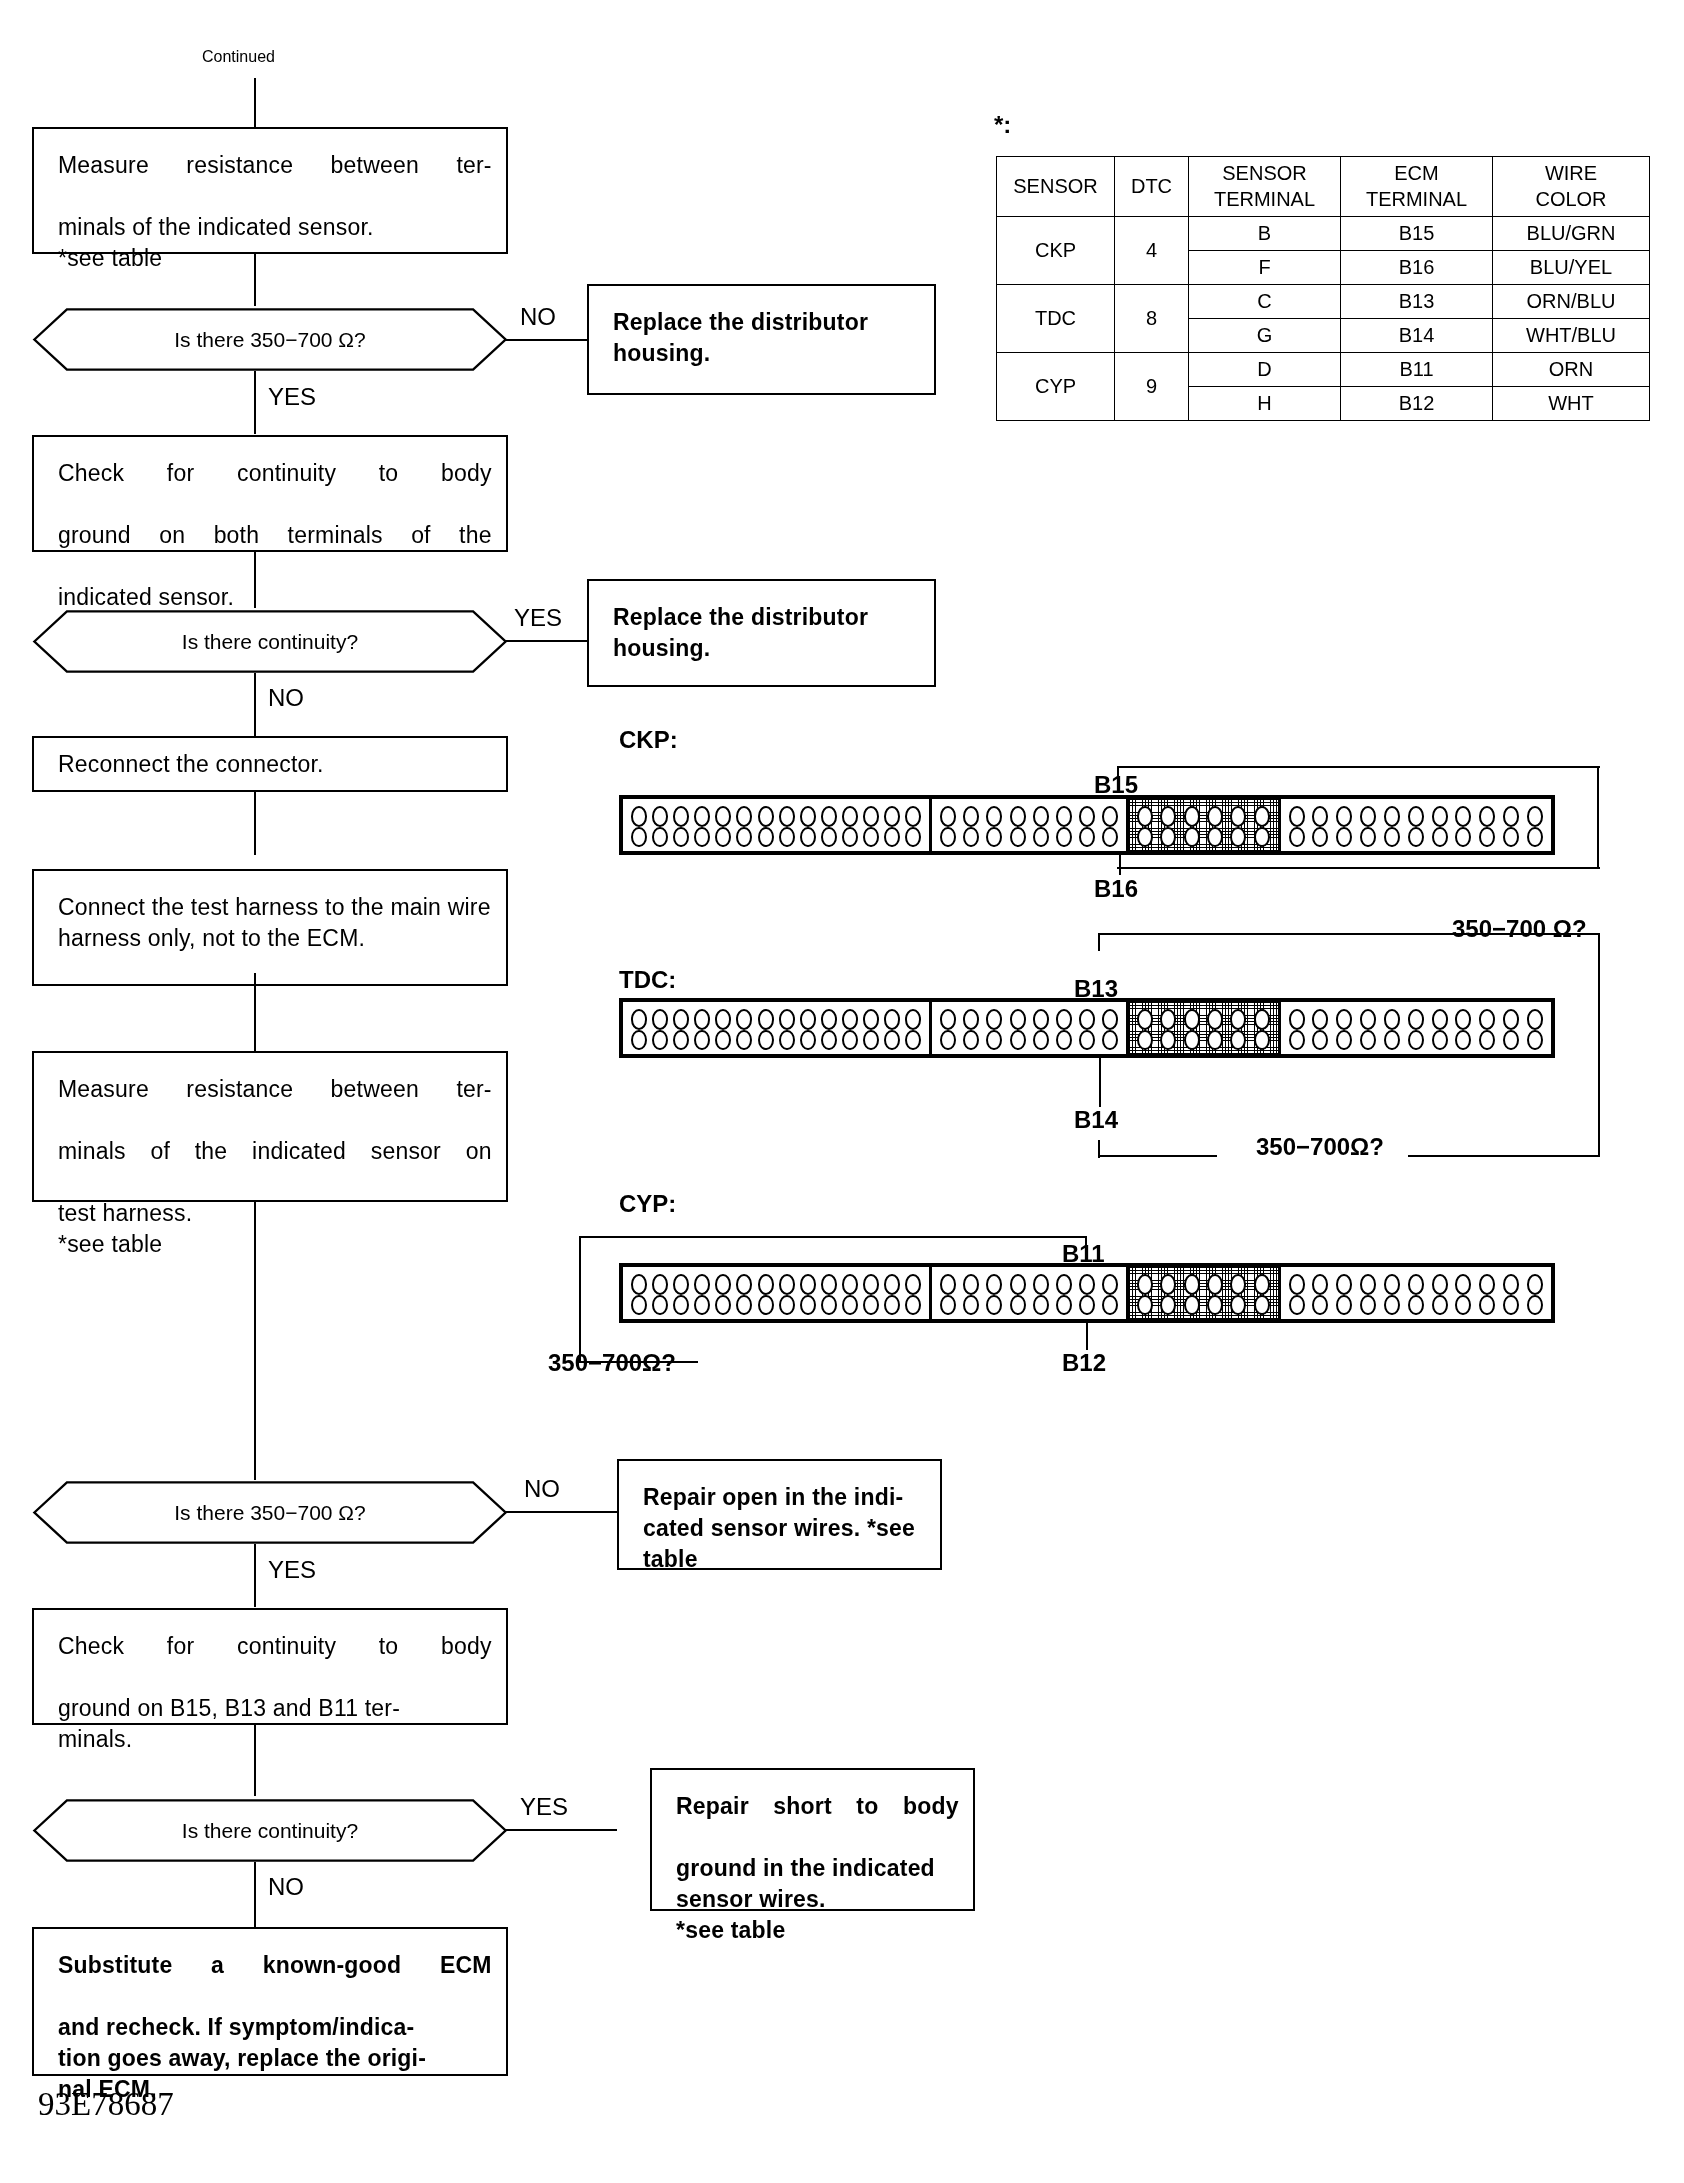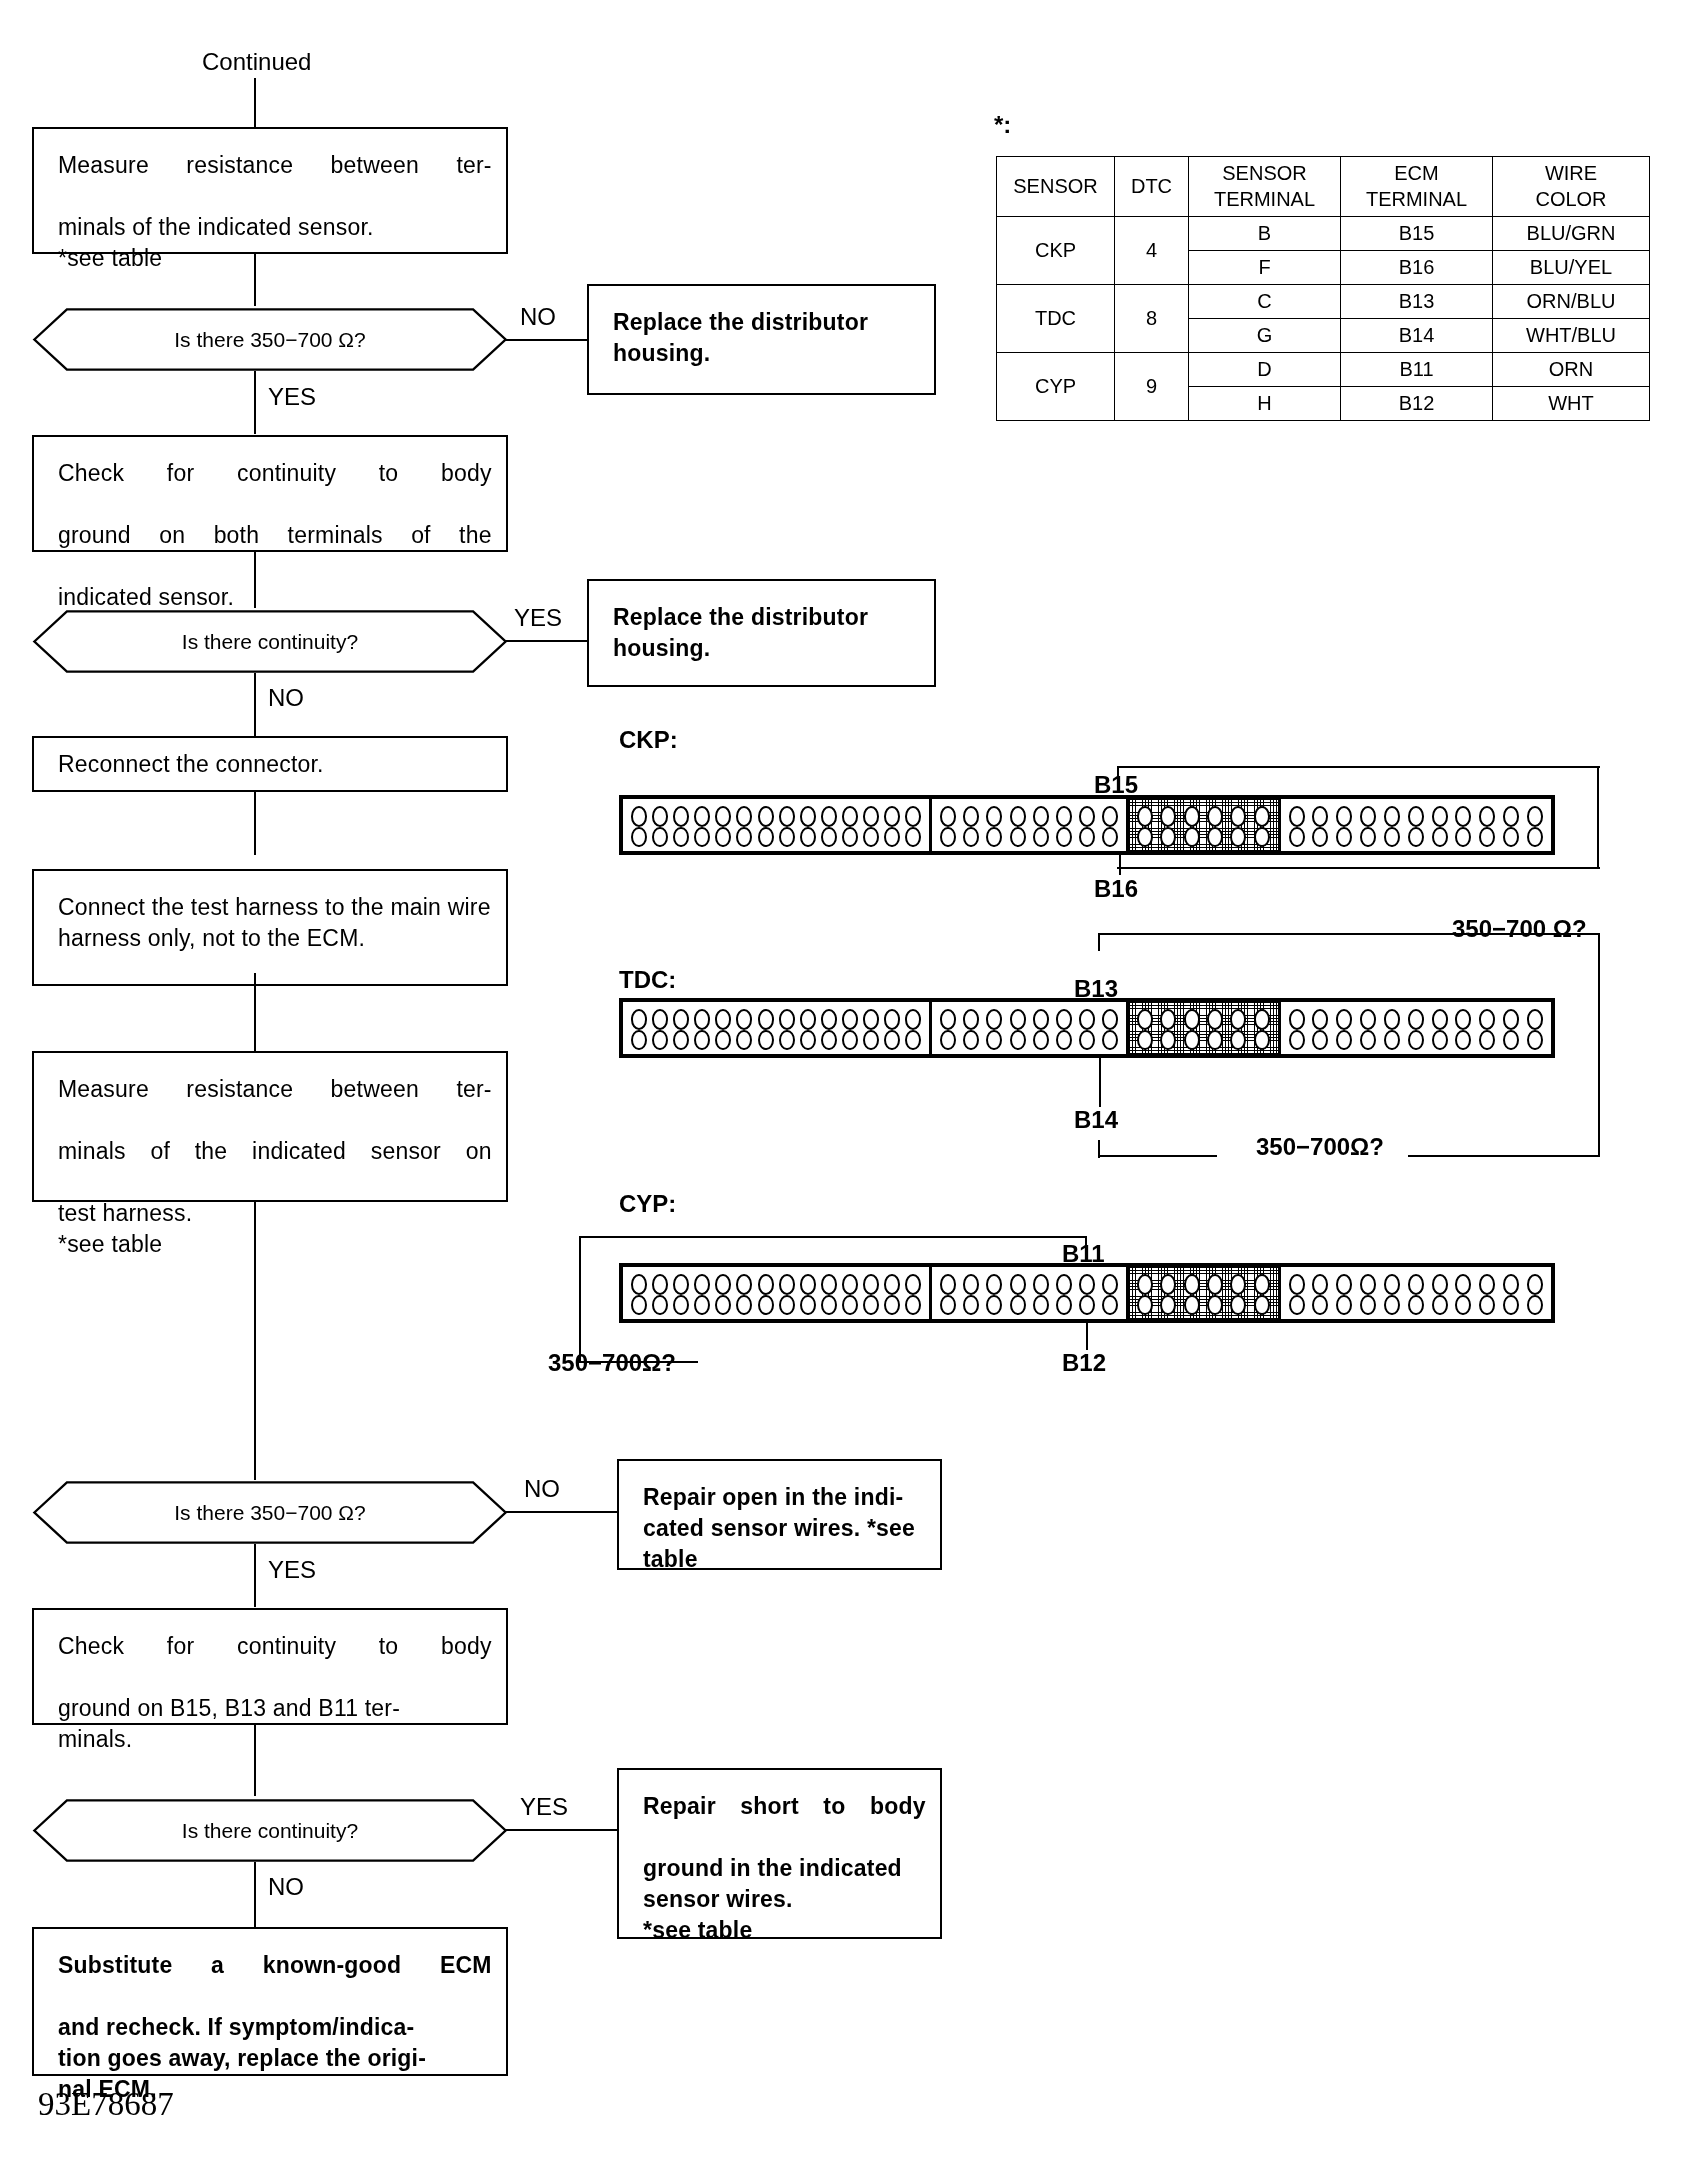--- a/index.html
+++ b/index.html
@@ -50,21 +50,21 @@
   .pin{width:16px;height:20.6px;border:2.4px solid #000;border-radius:50%;box-sizing:border-box;background:transparent;}
   .seg.shade .pin{background:#fff;}
   .cname{position:absolute;font-size:24px;font-weight:bold;}
   .tick{position:absolute;background:#000;width:2.4px;}
   .pinlbl{position:absolute;font-size:24px;font-weight:bold;}
   .ohm{position:absolute;font-size:24px;font-weight:bold;white-space:nowrap;}
   .brk{position:absolute;}
   .brk i{position:absolute;background:#000;display:block;}
 
   .footer{position:absolute;font-family:"Liberation Serif","DejaVu Serif",serif;font-size:33px;}
-  .contlbl{position:absolute;font-size:24px;}
+  .contlbl{position:absolute;font-size:16px;}
 </style>
 </head>
 <body>
 
 <div class="contlbl" style="left:202px;top:48px;">Continued</div>
 <div class="vline" style="left:254px;top:78px;height:49px;"></div>
 
 <div class="proc top just" style="left:32px;top:127px;width:476px;height:127px;">
   <div class="txt">
     <span class="j">Measure resistance between ter-</span>
@@ -175,21 +175,21 @@
   <svg width="476" height="67" viewBox="0 0 600 84">
       <polygon points="3,42 44,4 556,4 597,42 556,80 44,80" fill="#fff" stroke="#000" stroke-width="3"></polygon>
     </svg>
   <div class="dtxt">Is there continuity?</div>
 </div>
 <div class="hline" style="left:506px;top:1829px;width:111px;"></div>
 <div class="lbl" style="left:520px;top:1793px;">YES</div>
 <div class="vline" style="left:254px;top:1862px;height:65px;"></div>
 <div class="lbl" style="left:268px;top:1873px;">NO</div>
 
-<div class="proc top bold just" style="left:617px;top:1768px;width:325px;height:171px;">
+<div class="proc top bold just" style="left:650px;top:1768px;width:325px;height:143px;">
   <div class="txt">
     <span class="j">Repair short to body</span>
     <span class="l">ground in the indicated</span>
     <span class="l">sensor wires.</span>
     <span class="l">*see table</span>
   </div>
 </div>
 
 <div class="proc top bold just" style="left:32px;top:1927px;width:476px;height:149px;">
   <div class="txt">

